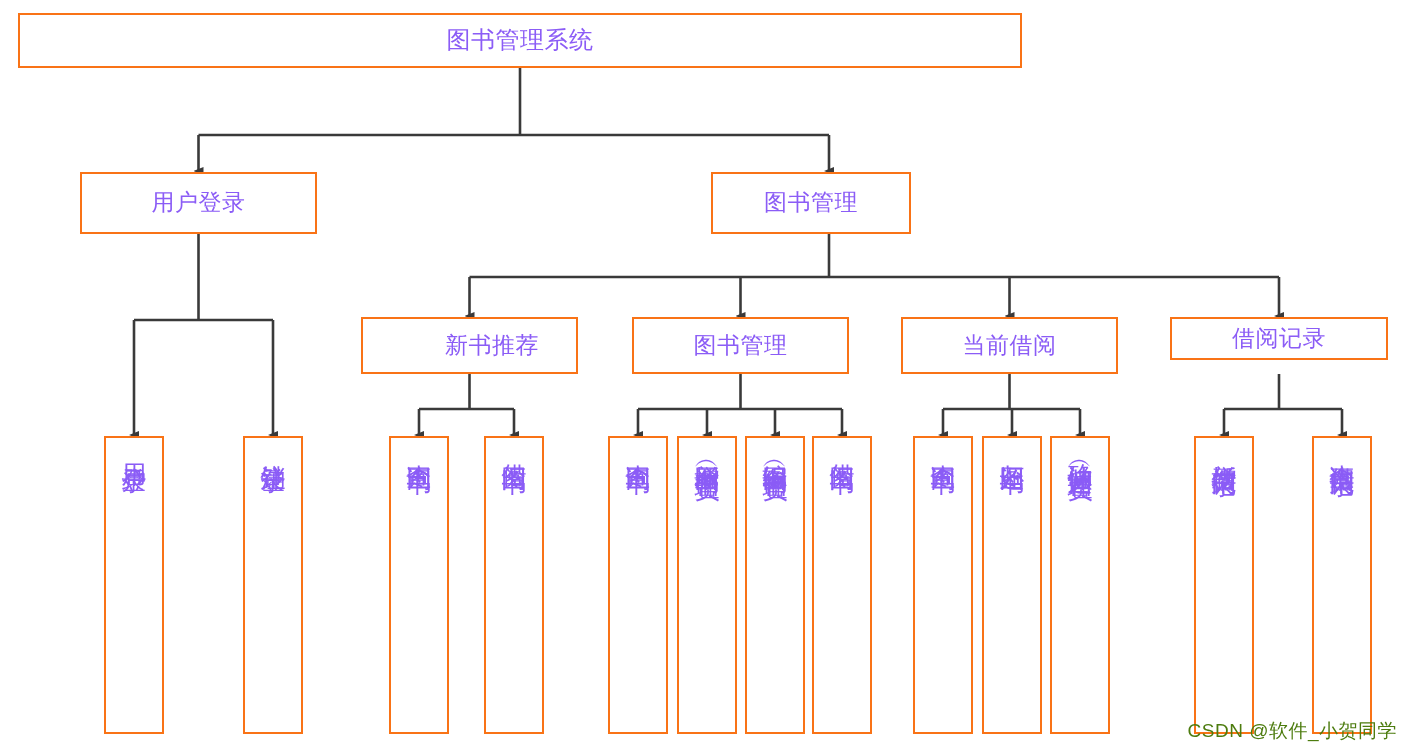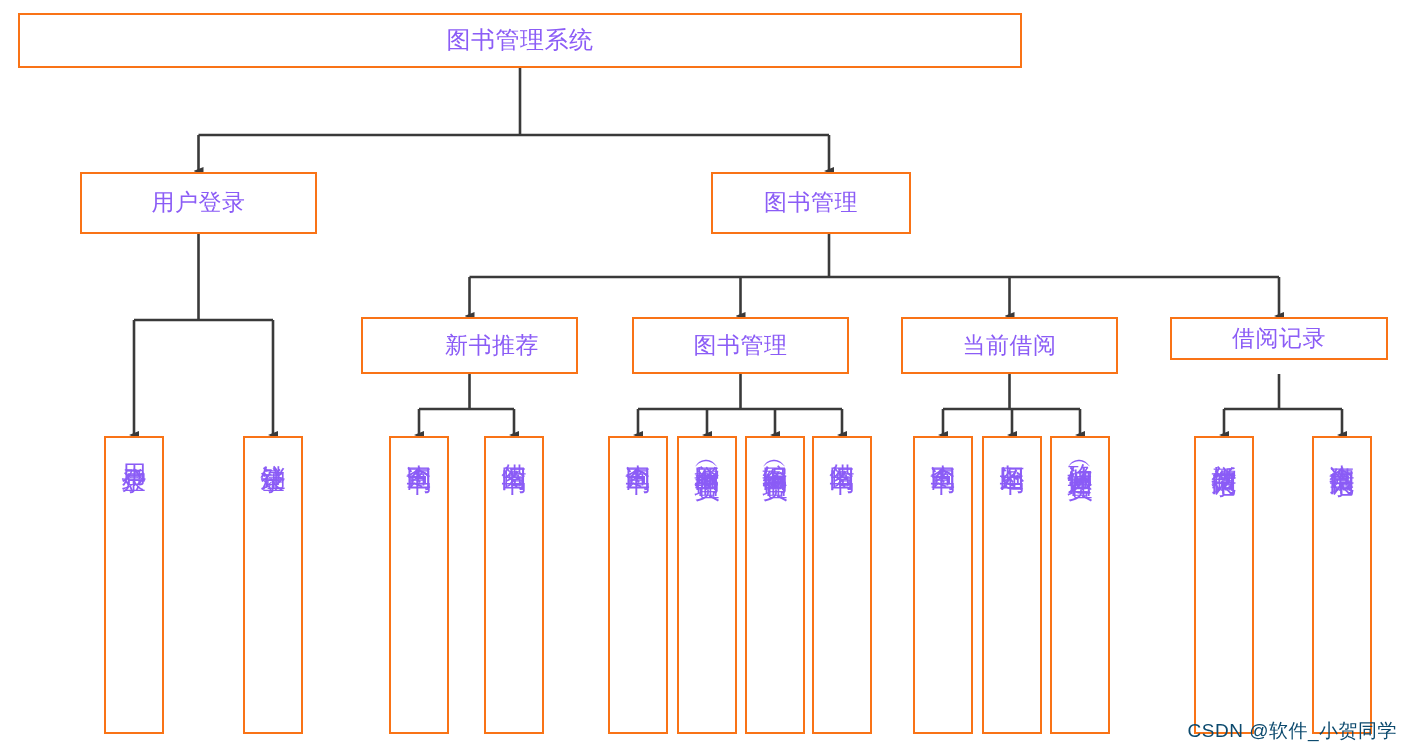--- a/index.html
+++ b/index.html
@@ -61,21 +61,21 @@
     max-height: 100%;
   }
   .node.root .node-label {
     font-size: 24px;
   }
   #watermark {
     position: absolute;
     right: 8px;
     bottom: 3px;
     font-size: 19px;
-    color: #0c4a6e;
+    color: #4d7c0f;
     letter-spacing: 0.5px;
     z-index: 3;
     white-space: nowrap;
     font-family: "Liberation Sans", "DejaVu Sans", sans-serif;
   }
 </style>
 </head>
 <body>
 
 <div id="canvas">

